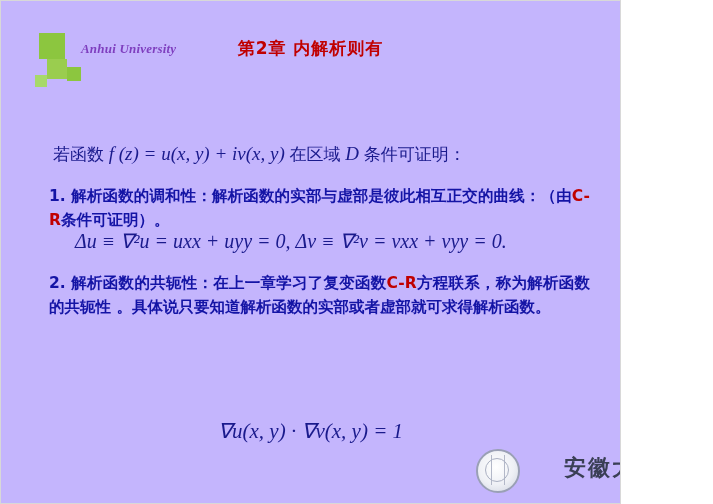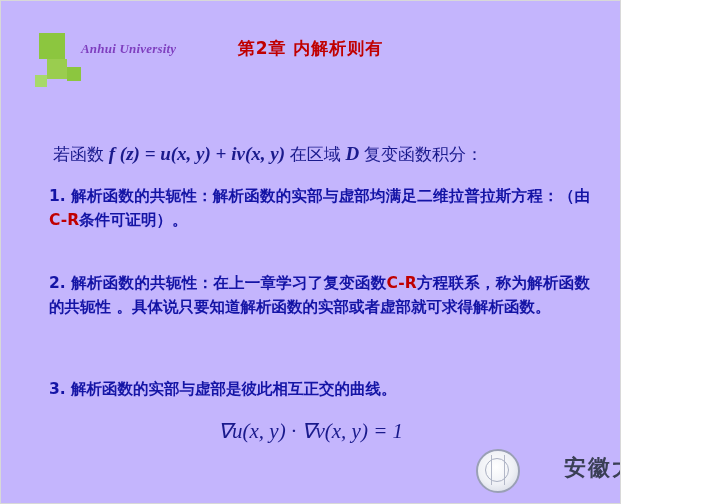--- a/index.html
+++ b/index.html
@@ -79,21 +79,21 @@
     right: 34px;
     font-family: "Liberation Serif", serif;
     color: #1a1a8c;
   }
   .line-func {
     top: 142px;
     font-size: 19px;
     white-space: nowrap;
   }
   .line-func .cjk { font-family: Liberation Serif, serif; font-size: 17px; }
-  .bolditalic { font-weight: bold; font-style: italic; }
+  .bolditalic { font-weight: normal; font-style: italic; }
 
   .item {
     position: absolute;
     left: 48px;
     right: 30px;
     font-family: "DejaVu Sans", sans-serif;
     font-size: 15.5px;
     font-weight: bold;
     color: #1414a5;
     line-height: 1.55;
@@ -186,38 +186,37 @@
 
   <div class="univ">Anhui University</div>
   <div class="slide-title">第2章  内解析则有</div>
 
 
   <div class="eqline line-func">
     <span class="cjk">若函数</span>
     <span class="bolditalic">f (z) = u(x, y) + iv(x, y)</span>
     <span class="cjk">在区域</span>
     <span class="bolditalic">D</span>
-    <span class="cjk">复变函数积分：</span>
+    <span class="cjk">条件可证明：</span>
   </div>
 
   <div class="item item1">
     <span class="num">1.</span>
-    <span>解析函数的共轭性：解析函数的实部与虚部均满足二维拉普拉斯方程：（由</span><span class="hl">C-R</span><span>条件可证明）。</span>
-  </div>
-
+    <span>解析函数的调和性：解析函数的实部与虚部是彼此相互正交的曲线：（由</span><span class="hl">C-R</span><span>条件可证明）。</span>
+  </div>
+
+  <div class="display-math math1">
+    <span class="math-it">Δu ≡ ∇²u = uxx + uyy = 0, Δv ≡ ∇²v = vxx + vyy = 0.</span>
+  </div>
 
   <div class="item item2">
     <span class="num">2.</span>
     <span>解析函数的共轭性：在上一章学习了复变函数</span><span class="hl">C-R</span><span>方程联系，称为解析函数的共轭性 。具体说只要知道解析函数的实部或者虚部就可求得解析函数。</span>
   </div>
 
-  <div class="item item3">
-    <span class="num">3.</span>
-    <span>解析函数的实部与虚部是彼此相互正交的曲线。</span>
-  </div>
 
   <div class="display-math math2">
     <span class="math-it">∇u(x, y) · ∇v(x, y) = 1</span>
   </div>
 
   <div class="logo">
     <div class="seal"></div>
     <div class="name">安徽大学</div>
   </div>
 

